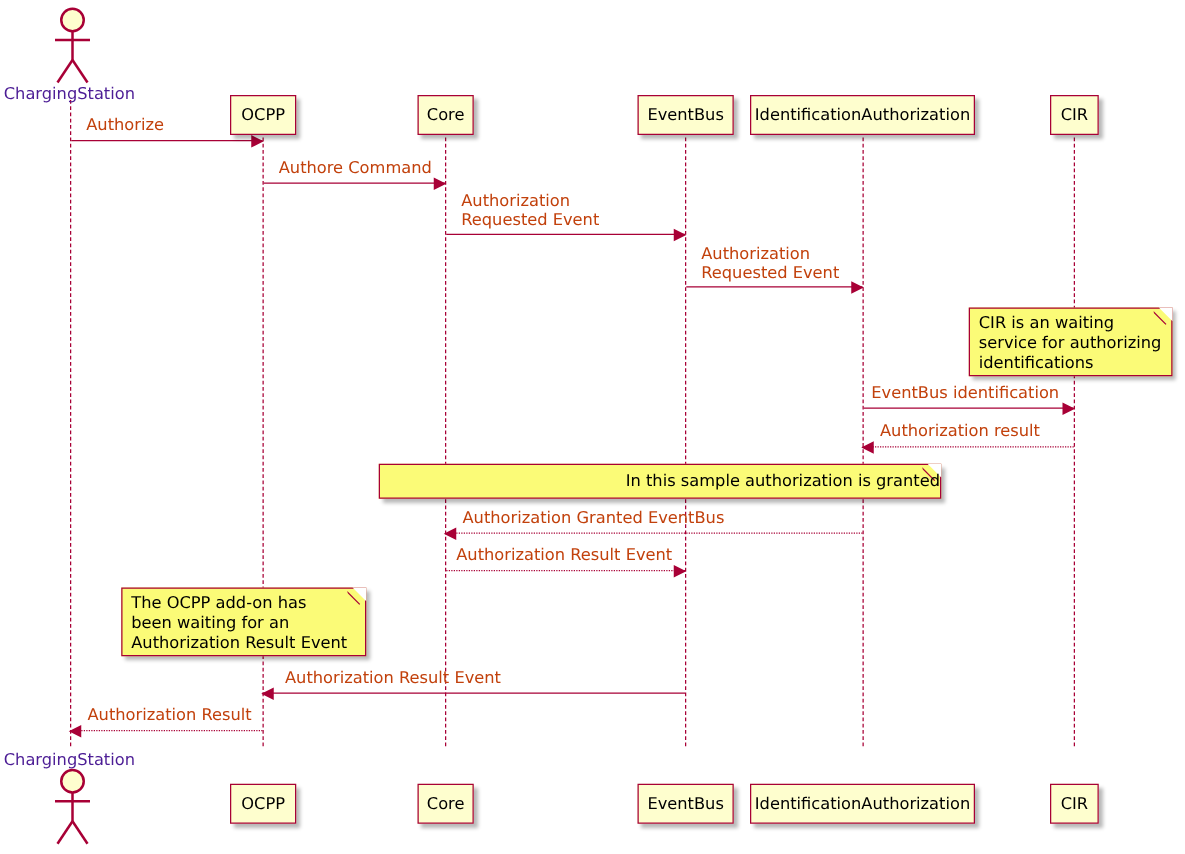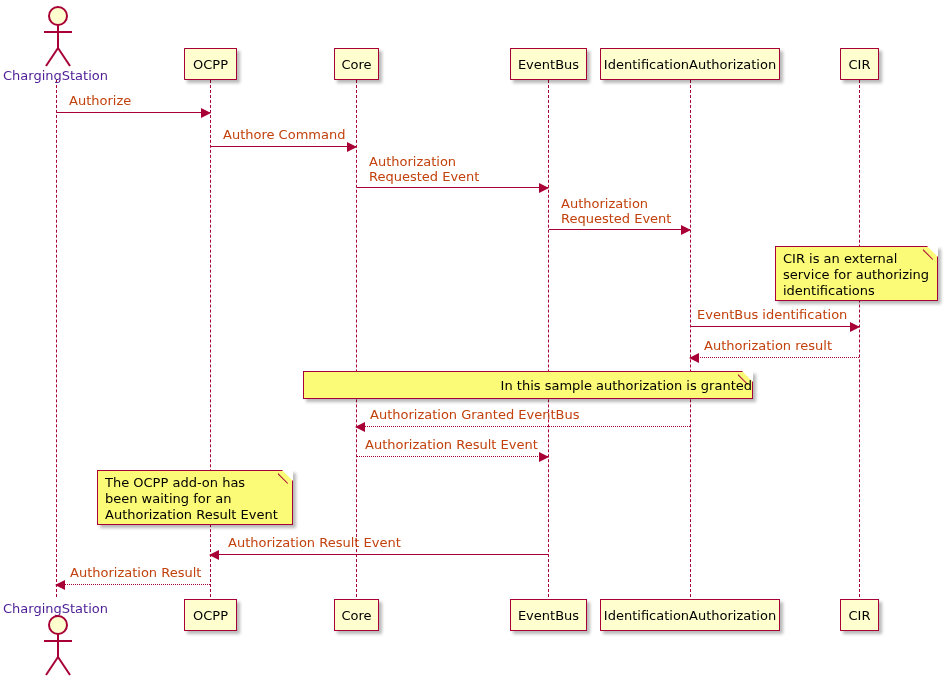--- a/index.html
+++ b/index.html
@@ -26,20 +26,21 @@
   .participant{
     position:absolute;
     box-sizing:border-box;
     background:#FEFECE;
     border:1.5px solid #A80036;
     box-shadow:3px 3px 3px rgba(0,0,0,0.28);
     display:flex;
     align-items:center;
     justify-content:center;
     z-index:4;
+    margin-top:28px;
   }
   .participant span{
     font-size:13px;
     color:#000000;
     line-height:1;
     white-space:nowrap;
     padding:0 6px;
   }
   
   .actor{
@@ -240,21 +241,21 @@
 
   <div class="msg to-left dotted" style="left:56px;top:584px;width:154px;">
     <div class="line"></div>
     <div class="head"></div>
     <div class="label right-anchor">Authorization Result</div>
   </div>
 
   <div class="note" style="left:775px;top:246px;width:163px;height:55px;">
     <div class="fold"></div>
     <div class="fold-line"></div>
-    <div class="txt">CIR is an external
+    <div class="txt">CIR is an waiting
 service for authorizing
 identifications</div>
   </div>
 
   <div class="note centered" style="left:303px;top:371px;width:450px;height:28px;">
     <div class="fold"></div>
     <div class="fold-line"></div>
     <div class="txt">In this sample authorization is granted</div>
   </div>
 

